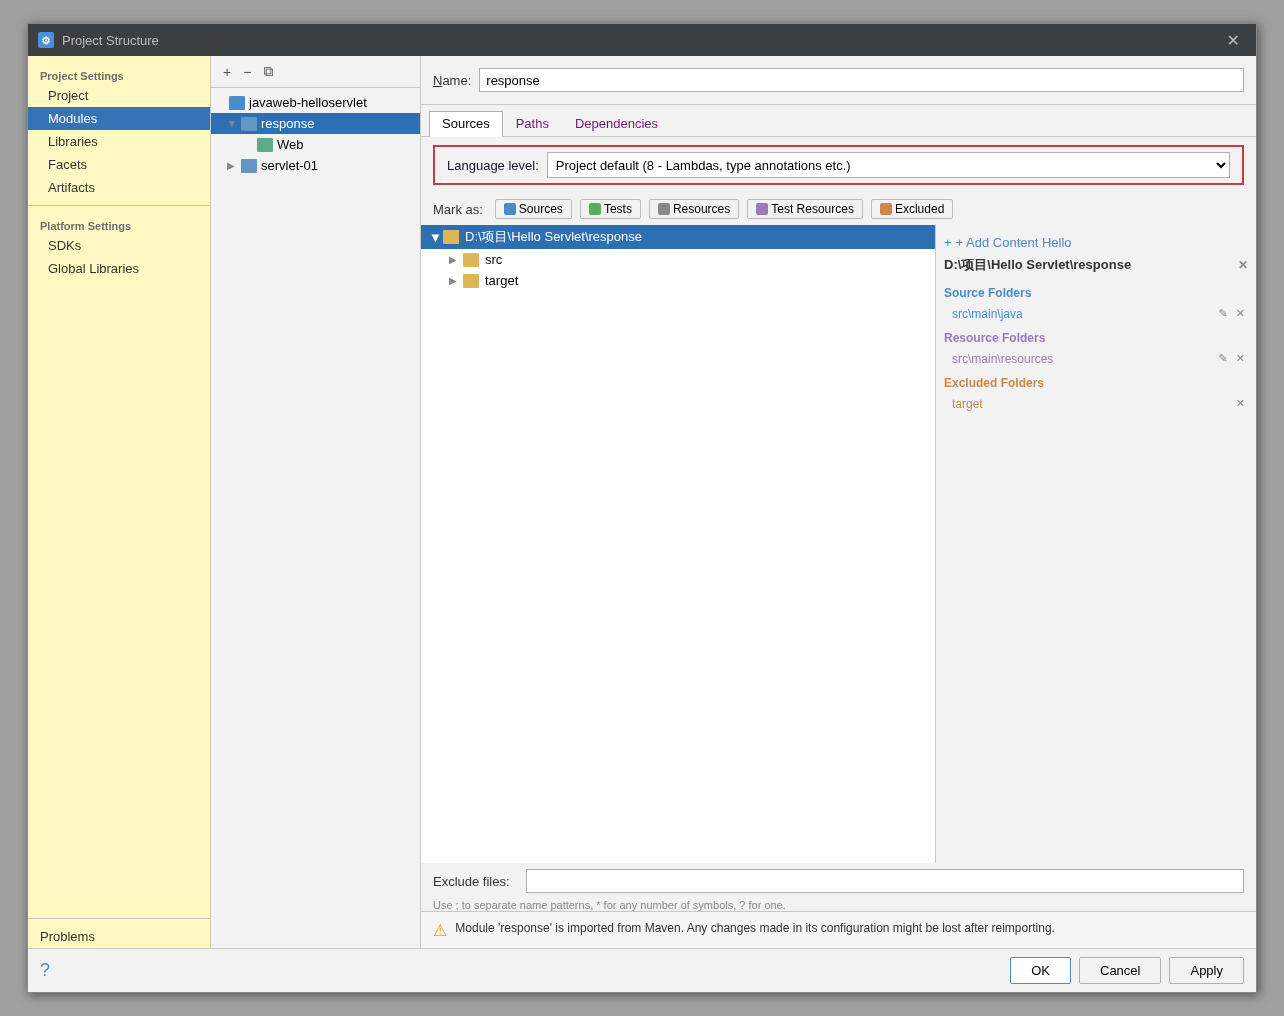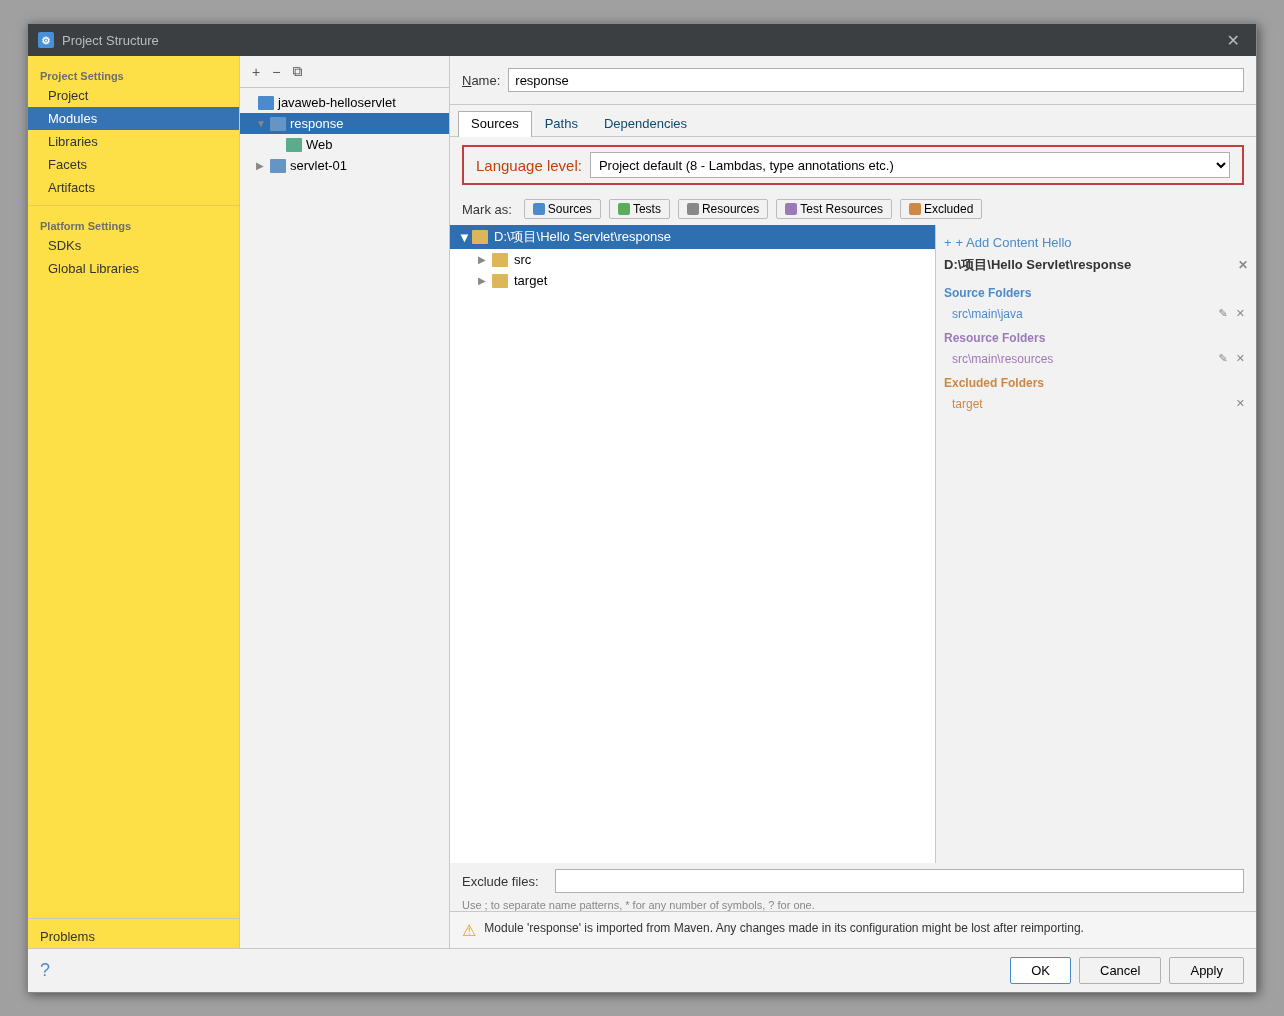--- a/index.html
+++ b/index.html
@@ -65,22 +65,22 @@
     }
 
     .main-content {
       display: flex;
       flex: 1;
       overflow: hidden;
     }
 
     
     .sidebar {
-      width: 212px;
-      background: #fde047;
+      width: 183px;
+      background: #fef9c3;
       border-right: 1px solid #c8c8c8;
       padding-top: 8px;
       flex-shrink: 0;
       display: flex;
       flex-direction: column;
     }
 
     .sidebar-section-label {
       color: #6e6e6e;
       font-size: 11px;
@@ -214,21 +214,21 @@
       padding: 0 8px;
       border-bottom: 1px solid #c8c8c8;
       height: 32px;
       align-items: flex-end;
       flex-shrink: 0;
     }
 
     .tab {
       padding: 4px 12px 6px 12px;
       cursor: pointer;
-      color: #0c4a6e;
+      color: #701a75;
       border: 1px solid transparent;
       border-bottom: none;
       margin-bottom: -1px;
       font-size: 13px;
     }
     .tab.active {
       background: white;
       border-color: #b0b0b0;
       color: #000;
     }
@@ -239,22 +239,22 @@
       align-items: center;
       padding: 8px 12px;
       gap: 8px;
       border: 2px solid #c04040;
       margin: 8px 12px;
       height: 40px;
       flex-shrink: 0;
     }
 
     .lang-label {
-      color: #c2410c;
-      font-size: 15px;
+      color: #0f172a;
+      font-size: 13px;
       white-space: nowrap;
     }
 
     .lang-select {
       flex: 1;
       height: 26px;
       border: 1px solid #b0b0b0;
       background: white;
       font-size: 13px;
       padding: 2px 4px;

